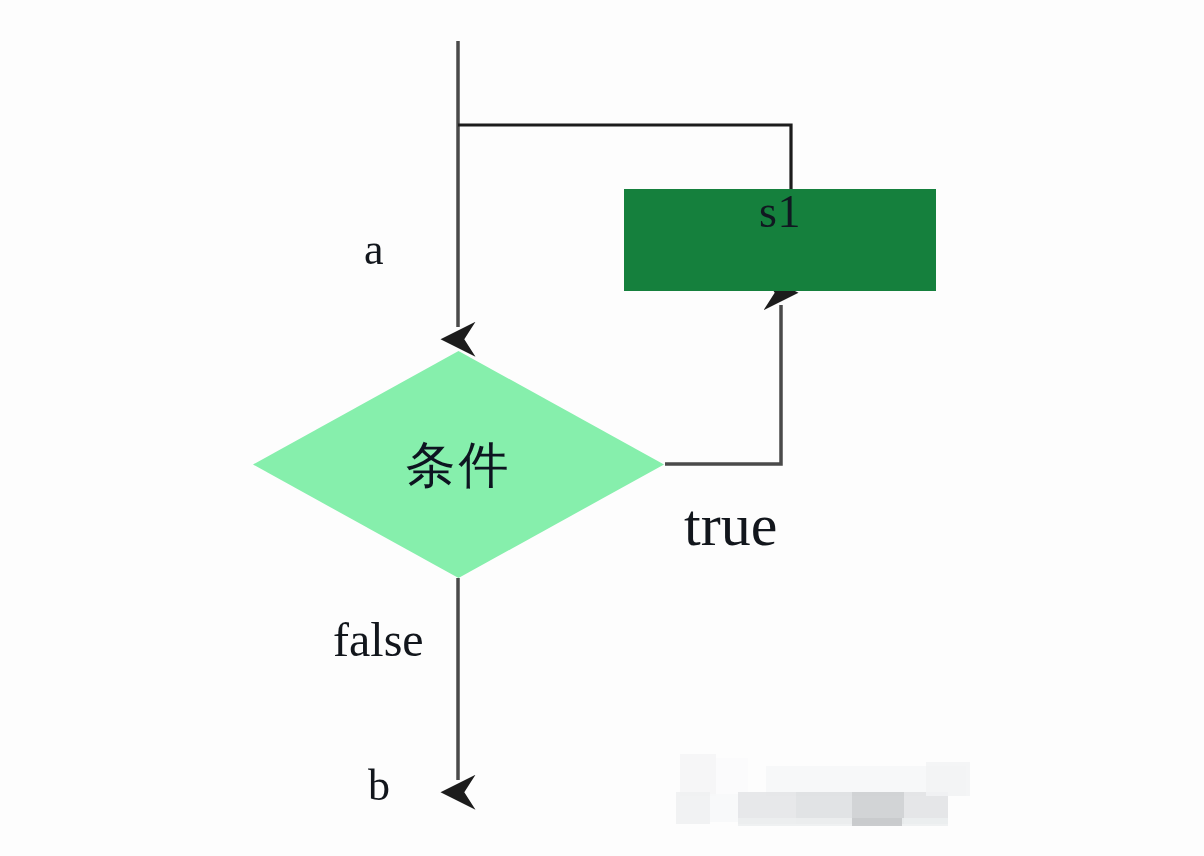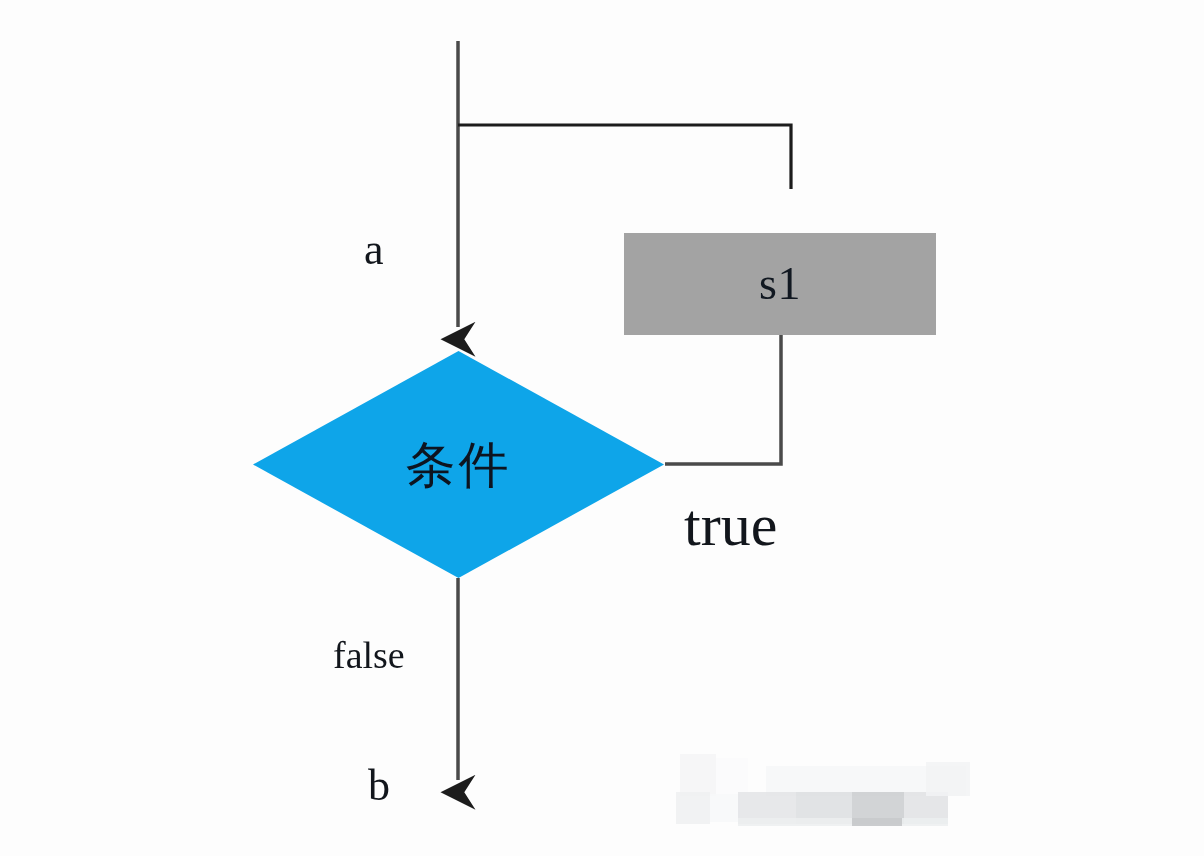--- a/index.html
+++ b/index.html
@@ -15,36 +15,35 @@
     background: #fdfdfd;
     overflow: hidden;
     font-family: "Liberation Serif", "DejaVu Serif", serif;
   }
 
   
   .process-box {
     position: absolute;
     box-sizing: border-box;
     display: flex;
-    align-items: center;
+    align-items: flex-start;
     justify-content: center;
-    background: #a3a3a3;
-    margin-top: 44px;
+    background: #15803d;
   }
   .process-box .shape-label {
     font-family: "Liberation Serif", "DejaVu Serif", serif;
     font-size: 46px;
     color: #111821;
     line-height: 1;
     letter-spacing: 0.5px;
   }
 
   .decision {
     position: absolute;
-    background: #0ea5e9;
+    background: #86efac;
     clip-path: polygon(50% 0%, 100% 50%, 50% 100%, 0% 50%);
     display: flex;
     align-items: center;
     justify-content: center;
   }
   .decision .shape-label {
     font-family: "DejaVu Sans", "Liberation Sans", sans-serif;
     font-size: 50px;
     color: #0d1420;
     line-height: 1;
@@ -64,21 +63,21 @@
 
   
   .edge-label {
     position: absolute;
     font-family: "Liberation Serif", "DejaVu Serif", serif;
     color: #12161c;
     line-height: 1;
     white-space: nowrap;
   }
   .label-a    { left: 364px; top: 228px;  font-size: 44px; }
-  .label-false{ left: 333px; top: 636px;  font-size: 38px; }
+  .label-false{ left: 333px; top: 616px;  font-size: 48px; }
   .label-b    { left: 368px; top: 764px;  font-size: 44px; }
   .label-true { left: 684px; top: 495px;  font-size: 60px; }
 
   
   .watermark-blur {
     position: absolute;
     left: 676px;
     top: 752px;
     width: 290px;
     height: 62px;

